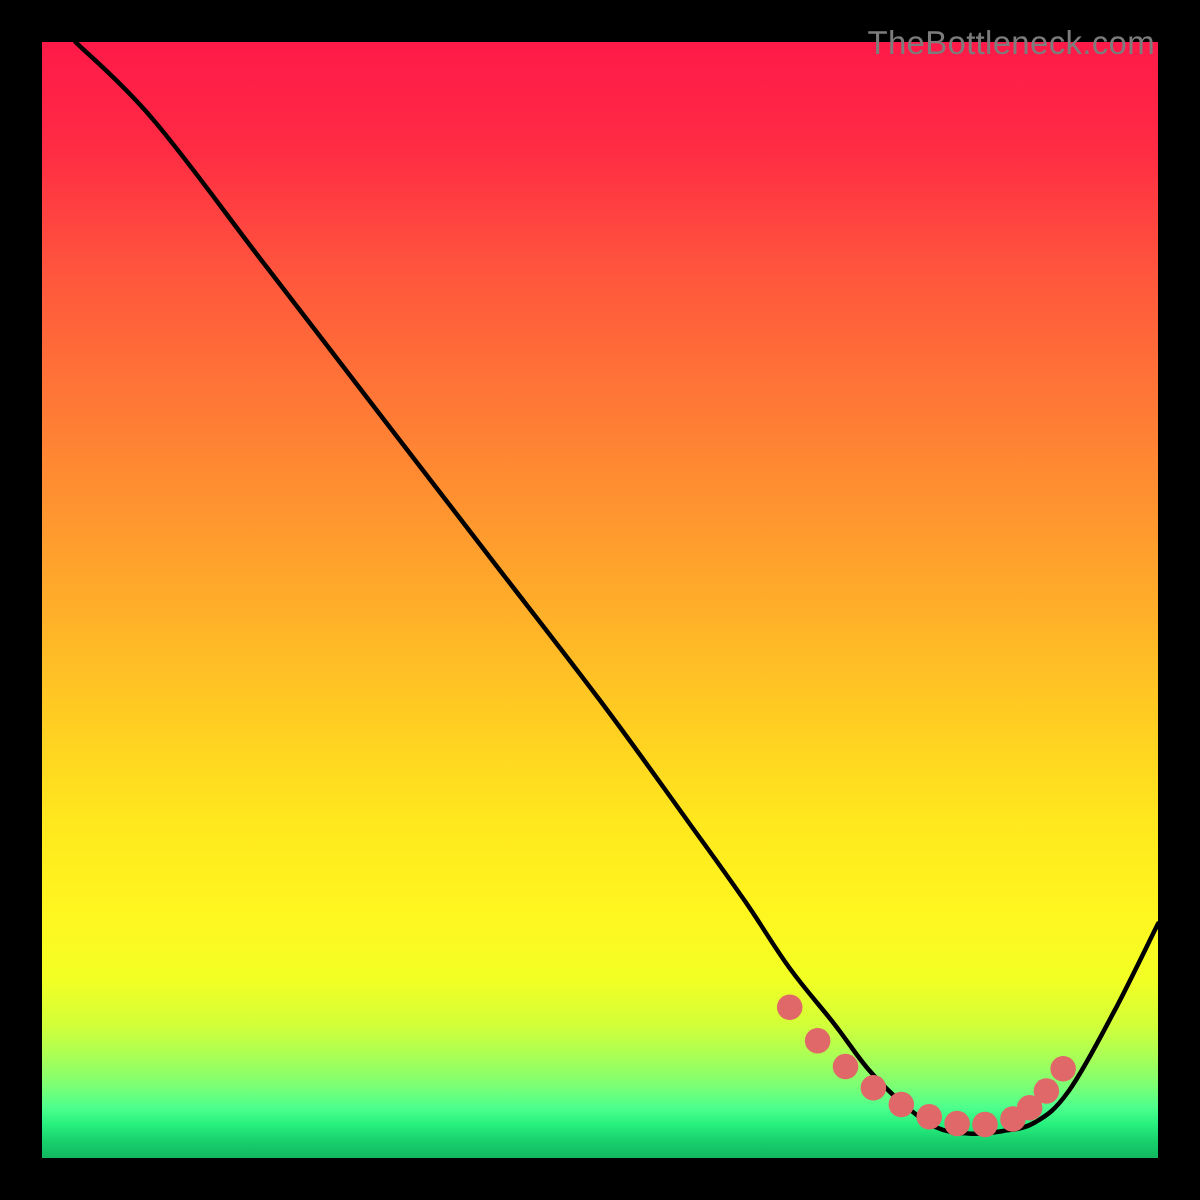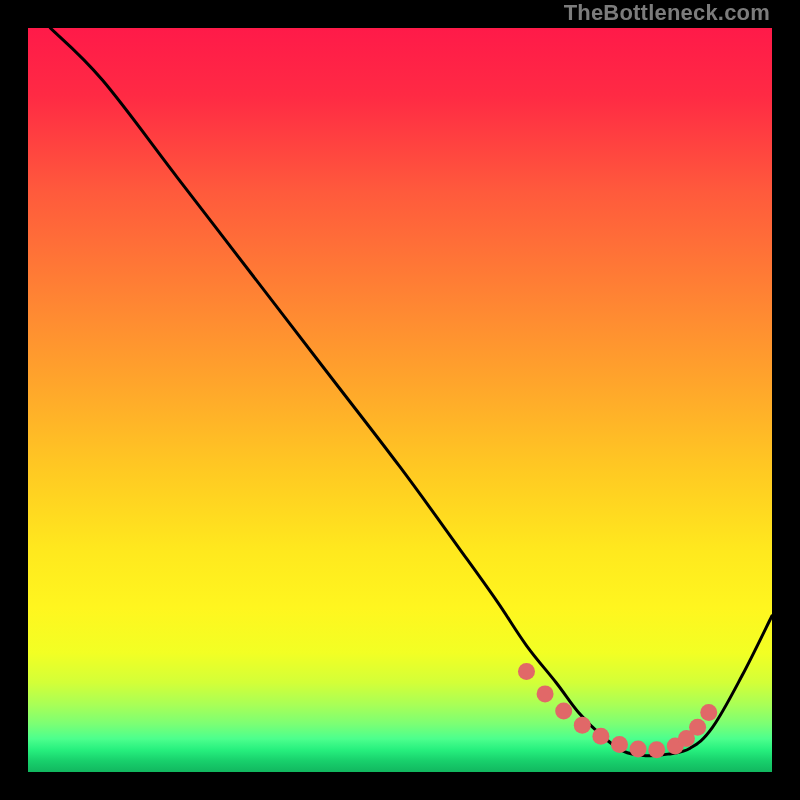--- a/index.html
+++ b/index.html
@@ -29,25 +29,25 @@
   }
   .gradient {
     position: absolute;
     left: 0;
     top: 0;
     width: 100%;
     height: 100%;
   }
   .watermark {
     position: absolute;
-    top: 0;
+    top: 16px;
     right: 30px;
     color: #7c7c7c;
     font-size: 22px;
-    font-weight: 700;
+    font-weight: 400;
     letter-spacing: 0.2px;
   }
   svg.curve {
     position: absolute;
     left: 0;
     top: 0;
     width: 100%;
     height: 100%;
     overflow: visible;
   }

